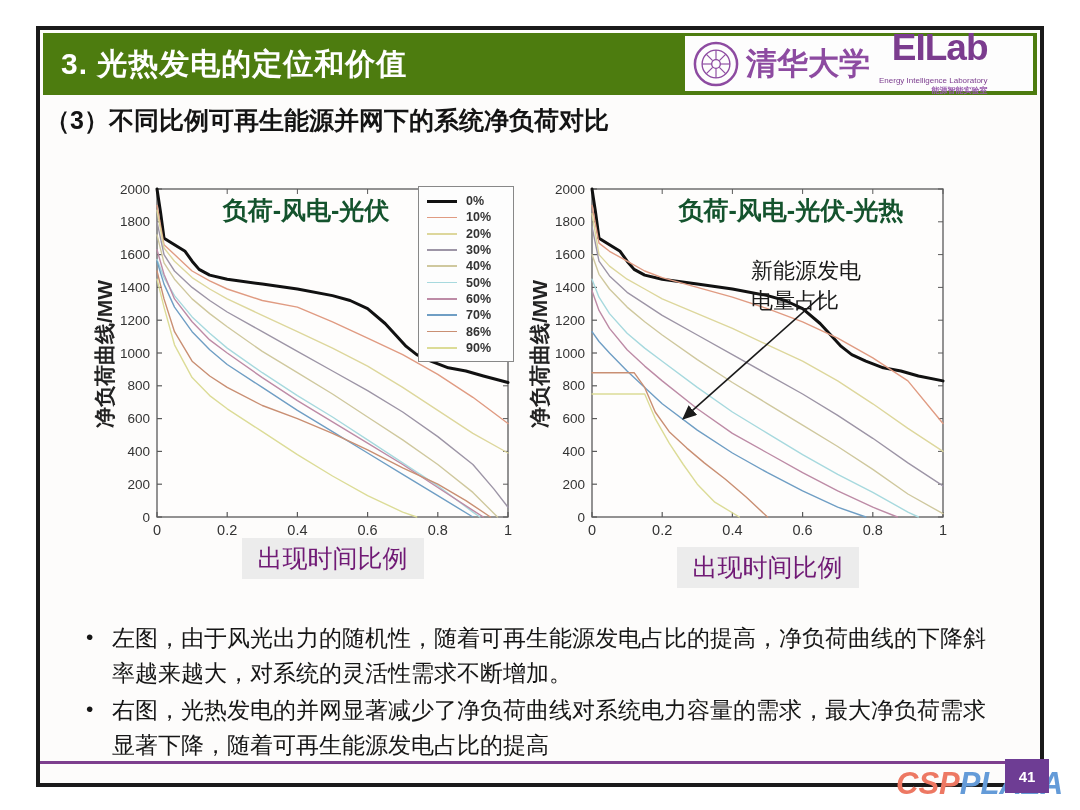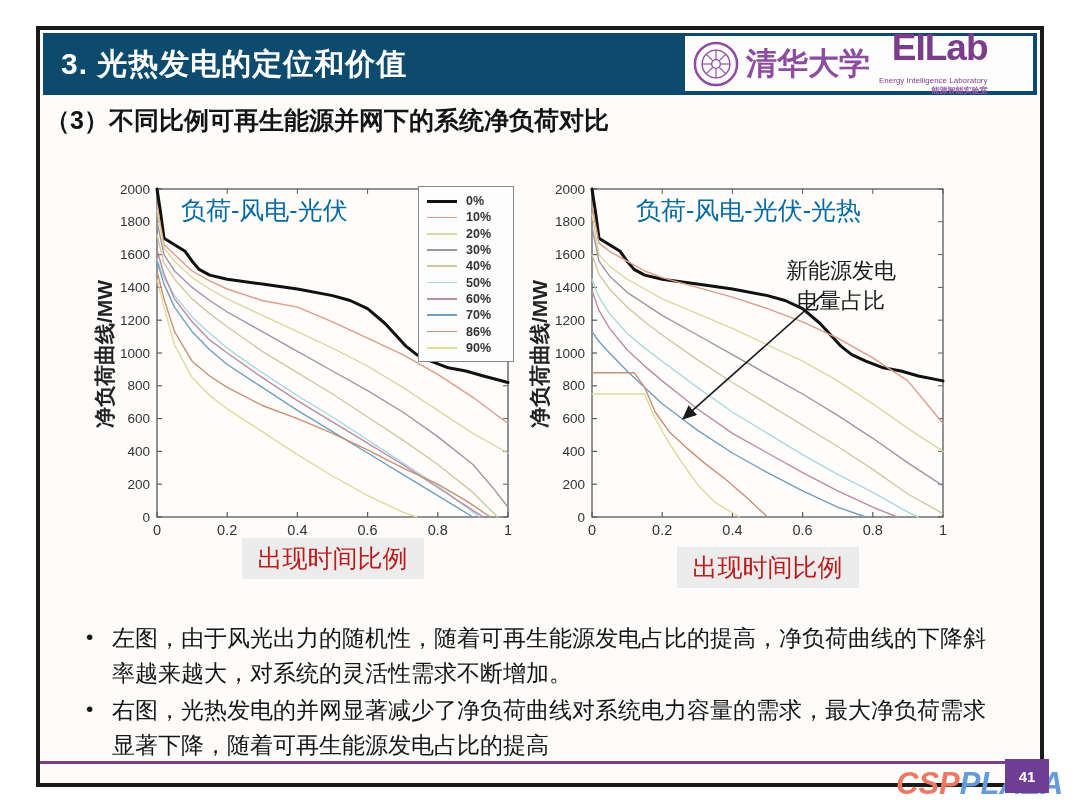--- a/index.html
+++ b/index.html
@@ -1,55 +1,55 @@
 <!DOCTYPE html>
 <html><head>
 <meta charset="utf-8">
 <style>
   html,body{margin:0;padding:0;background:#ffffff;}
   .page{position:relative;width:1080px;height:810px;background:#ffffff;overflow:hidden;
         font-family:"Liberation Sans","DejaVu Sans",sans-serif;}
   .slide{position:absolute;left:36px;top:26px;width:1008px;height:761px;
          border:4px solid #1a1a1a;box-sizing:border-box;background:#fdfcfb;}
   
-  .header{position:absolute;left:3px;top:3px;right:3px;height:62px;background:#0c4a6e;text-align:right;}
+  .header{position:absolute;left:3px;top:3px;right:3px;height:62px;background:#4d7c0f;text-align:right;}
   .header-title{position:absolute;left:18px;top:50%;transform:translateY(-50%);
                 color:#ffffff;font-size:30px;font-weight:bold;letter-spacing:1px;white-space:nowrap;}
   .logo-box{position:absolute;right:4px;top:3px;bottom:4px;width:348px;background:#fdfdfd;
             display:flex;align-items:center;padding:0 8px;box-sizing:border-box;gap:7px;}
   .seal{width:46px;height:46px;flex:0 0 auto;}
   .uni-name{font-family:"Liberation Serif","DejaVu Serif",serif;font-weight:bold;
             font-size:31px;color:#8d4ba1;white-space:nowrap;}
   .eilab{display:flex;flex-direction:column;align-items:flex-end;margin-left:2px;}
   .eilab-main{font-size:37px;font-weight:800;color:#7b3c8e;letter-spacing:-1px;line-height:.9;}
   .eilab-sub{font-size:8px;font-weight:normal;color:#7b3c8e;margin-top:11px;white-space:nowrap;}
   .eilab-sub2{font-size:8px;font-weight:bold;color:#9a5cae;white-space:nowrap;}
   
   .subtitle{position:absolute;left:5px;top:74px;font-size:25px;font-weight:600;color:#141414;white-space:nowrap;}
   
   .chart{position:absolute;width:430px;height:450px;}
   #chart1{left:51px;top:128px;}
   #chart2{left:486px;top:128px;}
   .chart svg{position:absolute;left:0;top:0;overflow:visible;}
   svg text{font-family:"Liberation Sans","DejaVu Sans",sans-serif;}
-  .chart-title{position:absolute;font-size:25px;font-weight:400;color:#0369a1;text-align:left;white-space:nowrap;}
+  .chart-title{position:absolute;font-size:25px;font-weight:700;color:#14532d;text-align:center;white-space:nowrap;}
   #chart1 .chart-title{left:90px;top:36px;width:250px;}
   #chart2 .chart-title{left:110px;top:36px;width:310px;}
   .ylabel{position:absolute;left:-151px;top:183px;width:328px;height:26px;text-align:center;
           transform:rotate(-90deg);font-size:21px;font-weight:600;color:#222;white-space:nowrap;}
   .xlabel-wrap{position:absolute;left:66px;width:351px;text-align:center;}
   #chart1 .xlabel-wrap{top:380px;}
   #chart2 .xlabel-wrap{top:389px;}
-  .xlabel{display:inline-block;background:#ececec;padding:4px 16px;font-size:25px;color:#b91c1c;white-space:nowrap;}
+  .xlabel{display:inline-block;background:#ececec;padding:4px 16px;font-size:25px;color:#701a75;white-space:nowrap;}
   .legend{position:absolute;left:327px;top:28px;width:96px;box-sizing:border-box;background:#fdfdfd;
           border:1.5px solid #888;padding:6px 6px 5px 8px;}
   .legend-row{display:flex;align-items:center;height:16.3px;}
   .legend-line{width:30px;margin-right:9px;flex:0 0 auto;}
   .legend-label{font-size:12.5px;color:#333;font-weight:600;}
-  .annotation{position:absolute;left:225px;top:98px;width:180px;text-align:center;
+  .annotation{position:absolute;left:225px;top:98px;width:180px;text-align:left;
               font-size:22px;line-height:1.35;color:#1b1b1b;}
   
   .bullets{position:absolute;left:28px;top:585px;right:28px;margin:6px;padding:0;list-style:none;}
   .bullets li{position:relative;padding-left:38px;font-size:23px;line-height:1.5;color:#161616;margin-bottom:3px;}
   .bullets li::before{content:"\2022";position:absolute;left:12px;top:0;font-size:21px;}
   
   .footer-line{position:absolute;left:0;right:0;top:731px;height:3px;background:#7d3f8e;}
   .watermark{position:absolute;left:856px;top:736px;white-space:nowrap;font-size:31px;font-style:italic;z-index:3;}
   .wm-csp{color:#ed7863;font-weight:800;}
   .wm-plaza{color:#649bd8;font-weight:600;}

